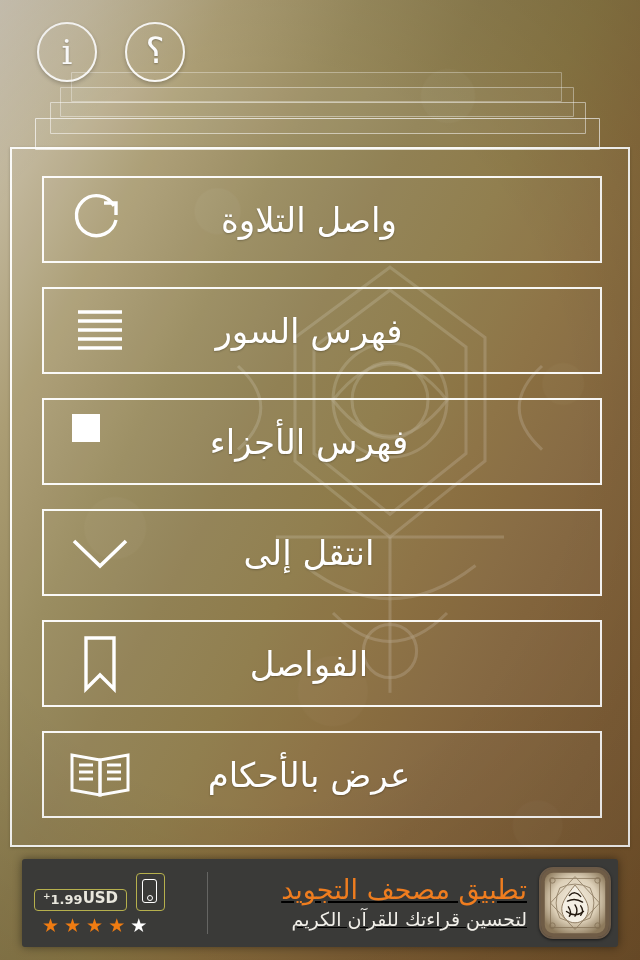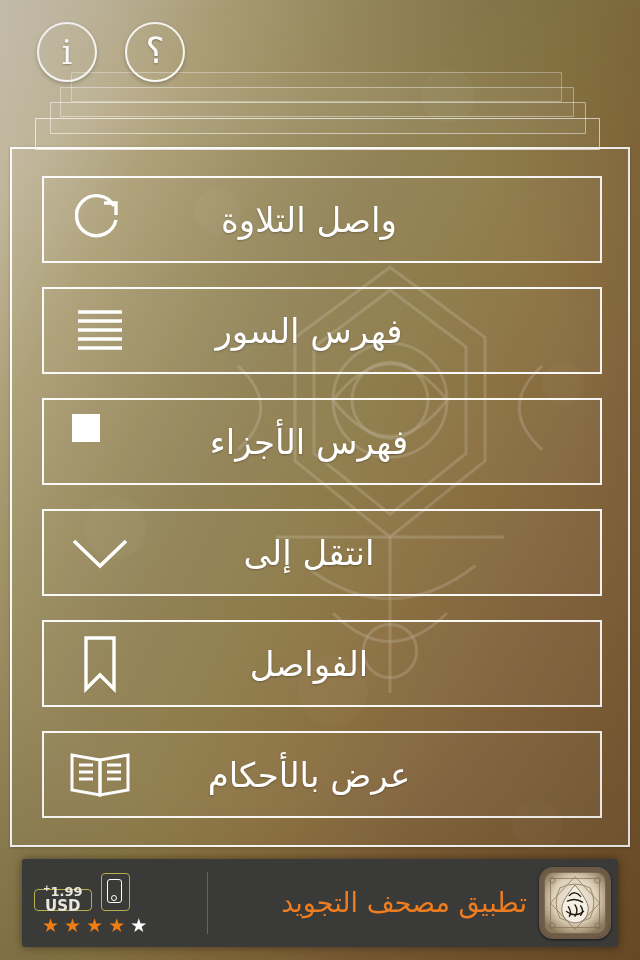--- a/index.html
+++ b/index.html
@@ -189,21 +189,21 @@
     gap: 9px;
     height: 38px;
   }
   .price-box {
     border: 1.5px solid #b6b04d;
     border-radius: 4px;
     color: #e9e7dd;
     padding: 2px 8px 3px;
     min-width: 52px;
     display: flex;
-    flex-direction: column;
+    flex-direction: row;
     align-items: center;
     justify-content: center;
     line-height: 1.02;
     margin-top: 16px;
   }
   .price-top {
     font-size: 13px;
     font-weight: bold;
     white-space: nowrap;
   }
@@ -251,20 +251,21 @@
     height: 62px;
     background: rgba(255,255,255,.22);
     flex: 0 0 auto;
   }
 
   .ad-text {
     flex: 1;
     padding: 0 12px 0 10px;
     text-align: right;
     direction: rtl;
+    text-decoration: underline;
   }
   .ad-title {
     color: #ef7d1f;
     font-size: 27px;
     line-height: 1.12;
     white-space: nowrap;
   }
   .ad-sub {
     color: #f2f0ea;
     font-size: 19px;
@@ -421,20 +422,21 @@
           <span class="star on">★</span>
           <span class="star on">★</span>
           <span class="star off">★</span>
         </div>
     </div>
 
     <div class="ad-divider"></div>
 
     <div class="ad-text">
       <div class="ad-title">تطبيق مصحف التجويد</div>
+      <div class="ad-sub">لتحسين قراءتك للقرآن الكريم</div>
     </div>
 
     <div class="ad-appicon">
       <svg viewBox="0 0 72 72">
         <defs>
           <radialGradient id="ic" cx="50%" cy="45%" r="62%">
             <stop offset="0%" stop-color="#f3ece0"></stop>
             <stop offset="60%" stop-color="#ddd0b8"></stop>
             <stop offset="100%" stop-color="#8d7a5c"></stop>
           </radialGradient>

